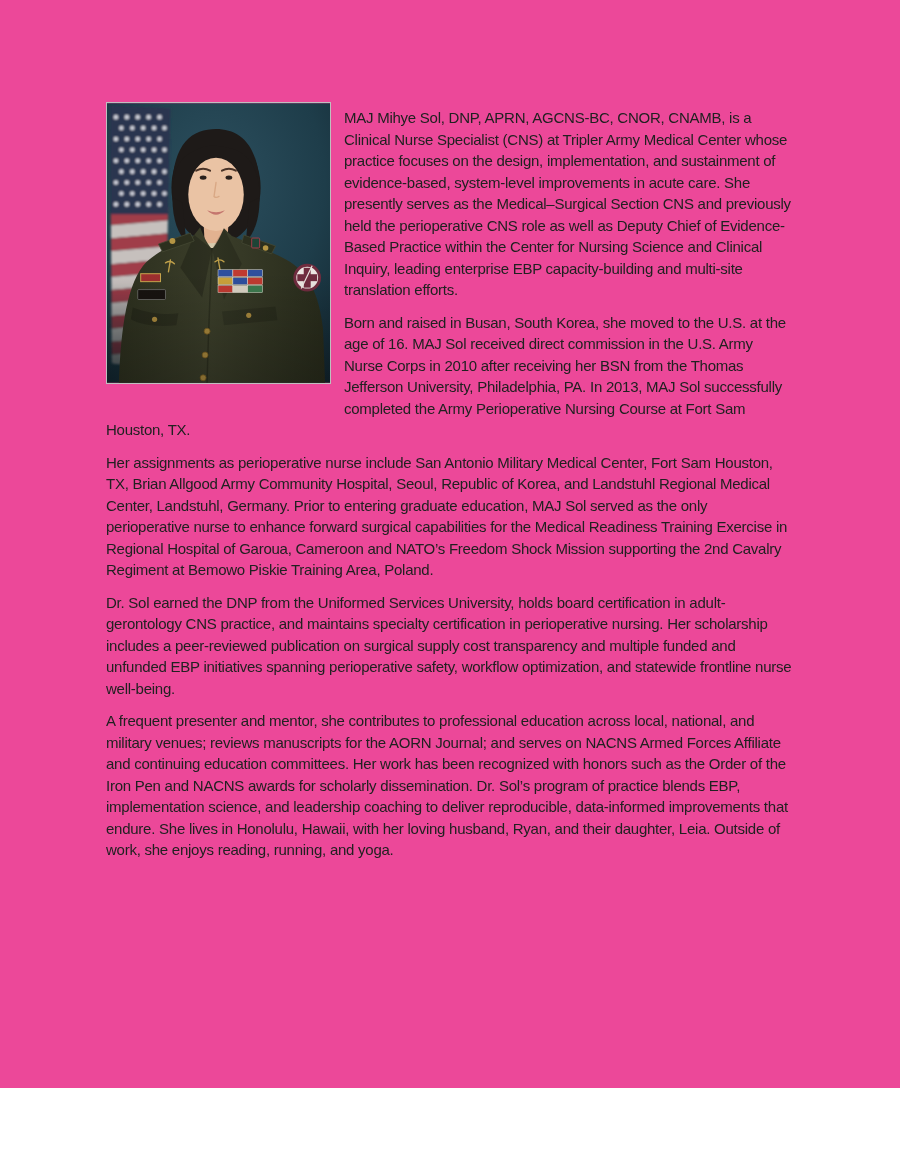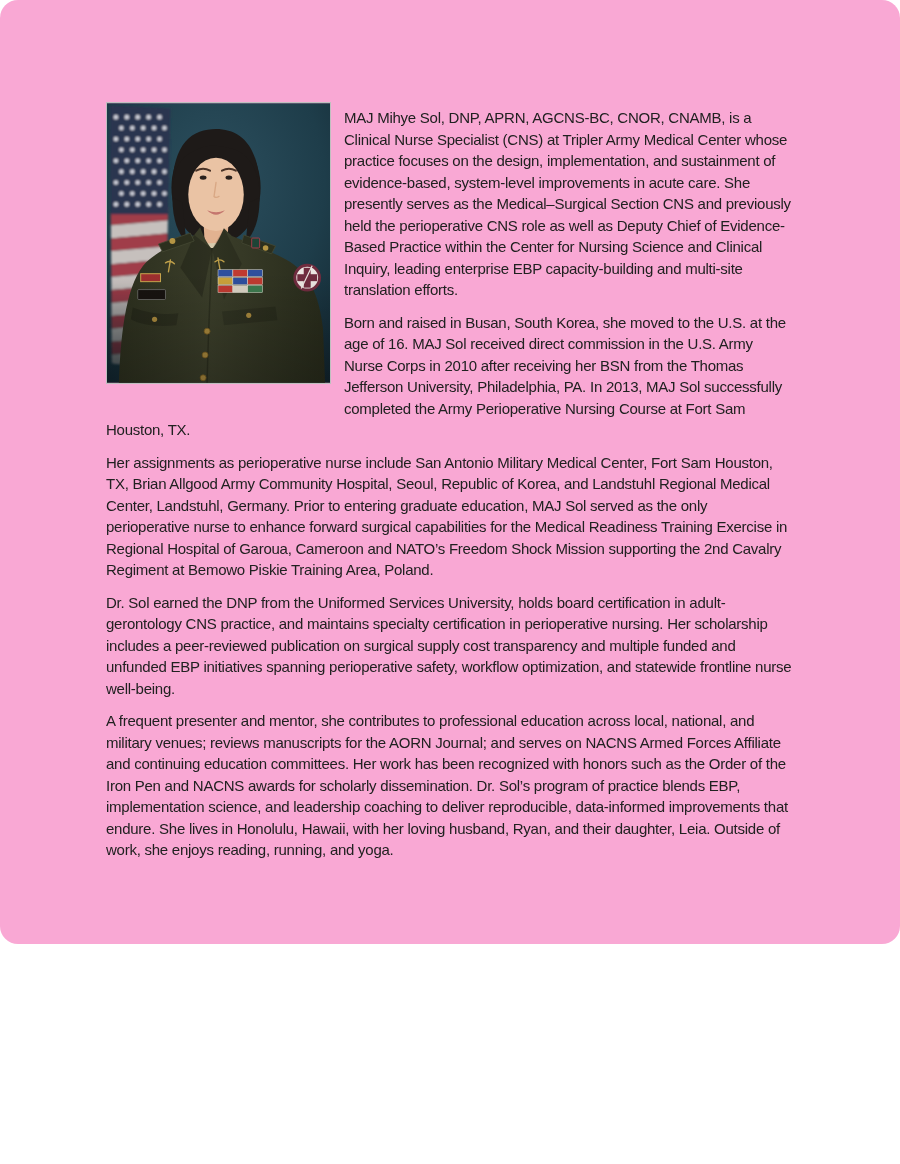--- a/index.html
+++ b/index.html
@@ -3,25 +3,24 @@
 <meta charset="utf-8">
 <style>
   html, body {
     margin: 0;
     padding: 0;
     background: #ffffff;
   }
   .page {
     position: relative;
     width: 900px;
-    height: 944px;
-    background: #f9a8d4;
+    height: 1088px;
+    background: #ec4899;
     overflow: hidden;
     font-family: "Liberation Sans", "DejaVu Sans", sans-serif;
-    border-radius: 18px;
   }
   .content {
     position: absolute;
     left: 106px;
     top: 107px;
     width: 688px;
     color: #212121;
     font-size: 15px;
     line-height: 21.5px;
     letter-spacing: -0.25px;

